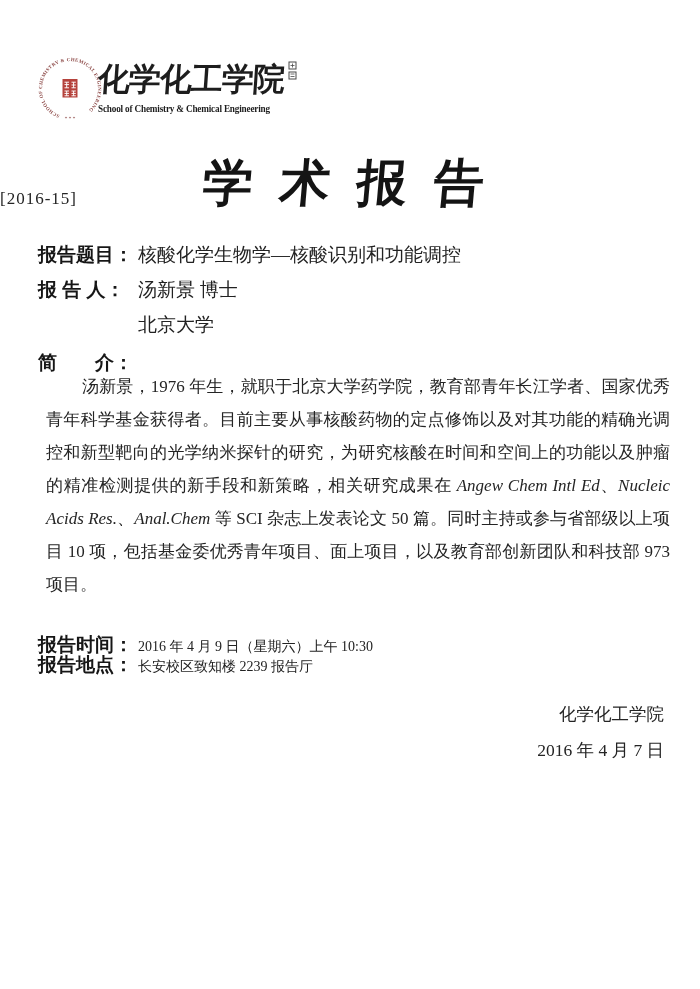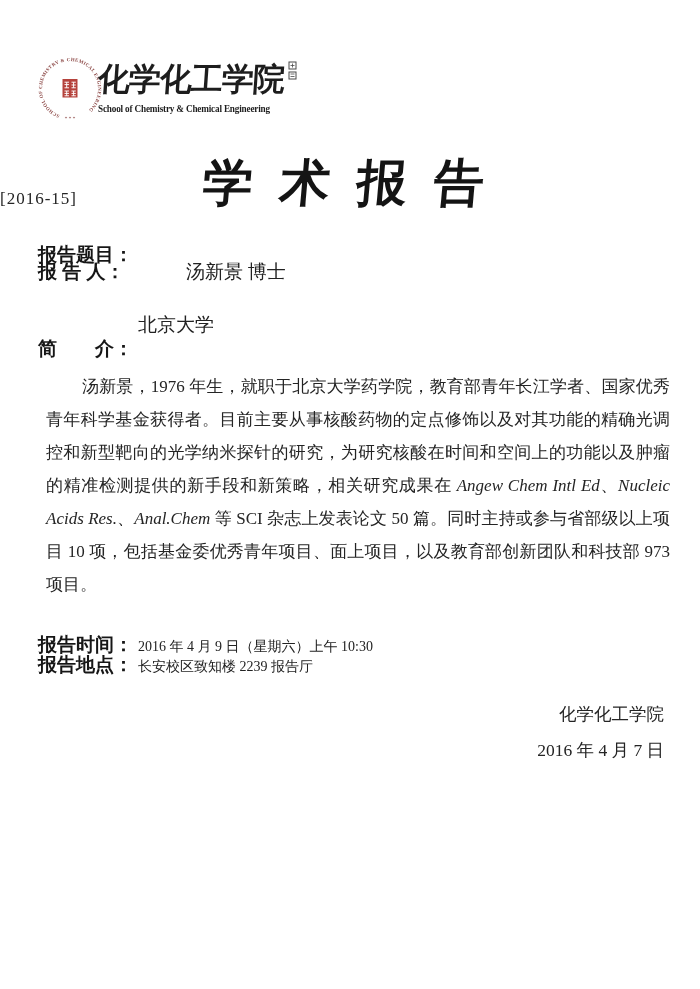--- a/index.html
+++ b/index.html
@@ -87,23 +87,23 @@
     font-family: "Liberation Sans", "DejaVu Sans", sans-serif;
     font-weight: 700;
     font-size: 19px;
     color: #161616;
   }
   .field-value {
     font-size: 19px;
     color: #222222;
   }
   .row-topic   { top: 226px; }
-  .row-speaker { top: 243px; gap: 48px; }
+  .row-speaker { top: 261px; }
   .row-affil   { top: 296px; left: 138px; }
-  .row-intro   { top: 320px; }
+  .row-intro   { top: 334px; }
   .row-time    { top: 616px; }
   .row-venue   { top: 636px; }
   .row-time .field-value, .row-venue .field-value { font-size: 14px; }
 
   
   .bio {
     position: absolute;
     left: 38px;
     width: 624px;
     top: 362px;
@@ -161,20 +161,21 @@
       </div>
       <div class="logo-en">School of Chemistry &amp; Chemical Engineering</div>
     </div>
   </header>
 
   <h1 class="doc-title">学术报告</h1>
   <div class="doc-number">[2016-15]</div>
 
   <div class="field-row row-topic">
     <span class="field-label">报告题目：</span>
+    <span class="field-value">核酸化学生物学—核酸识别和功能调控</span>
   </div>
 
   <div class="field-row row-speaker">
     <span class="field-label">报 告 人：</span>
     <span class="field-value">汤新景 博士</span>
   </div>
 
   <div class="field-row row-affil">
     <span class="field-value">北京大学</span>
   </div>

